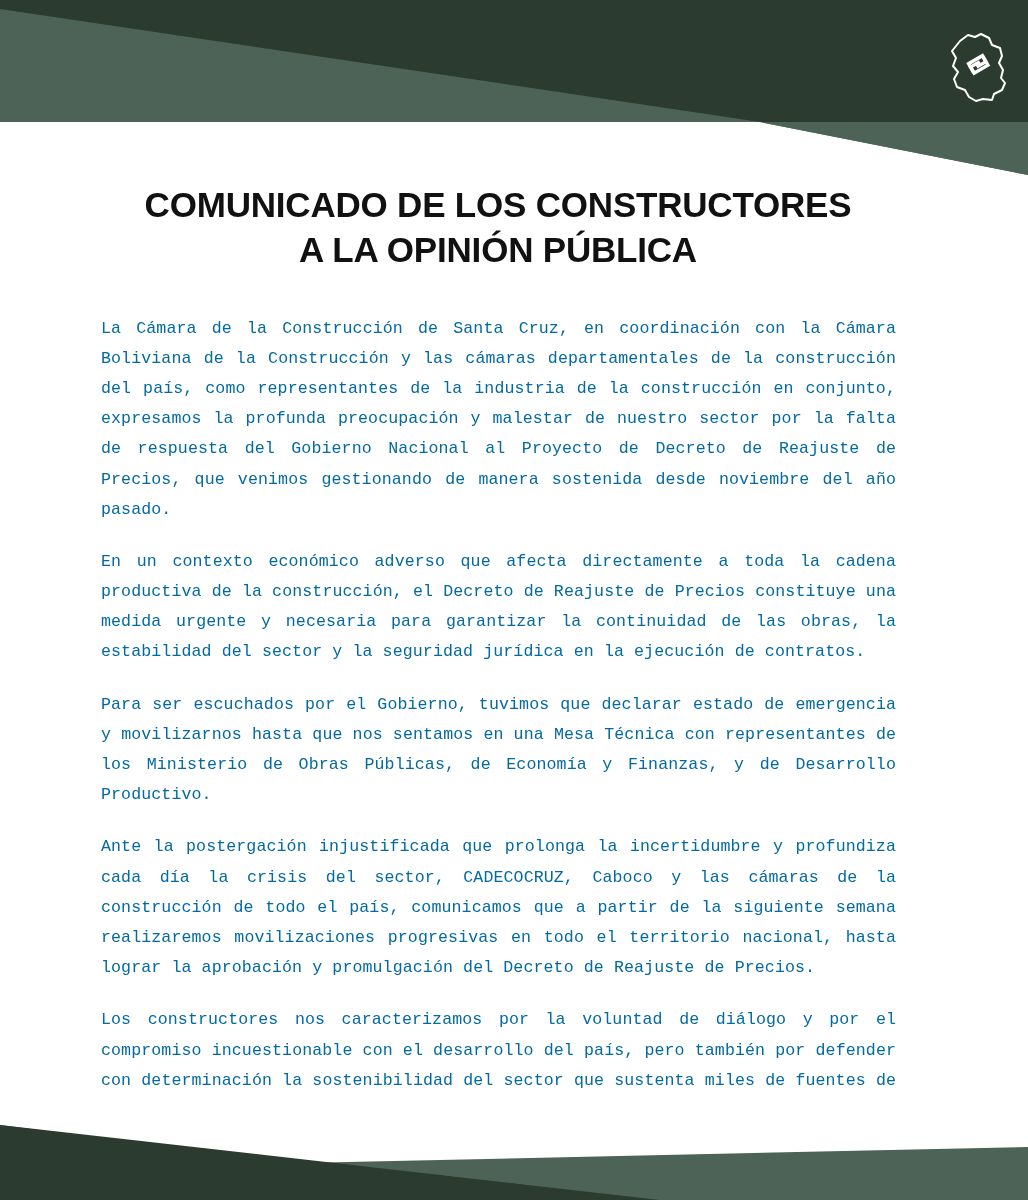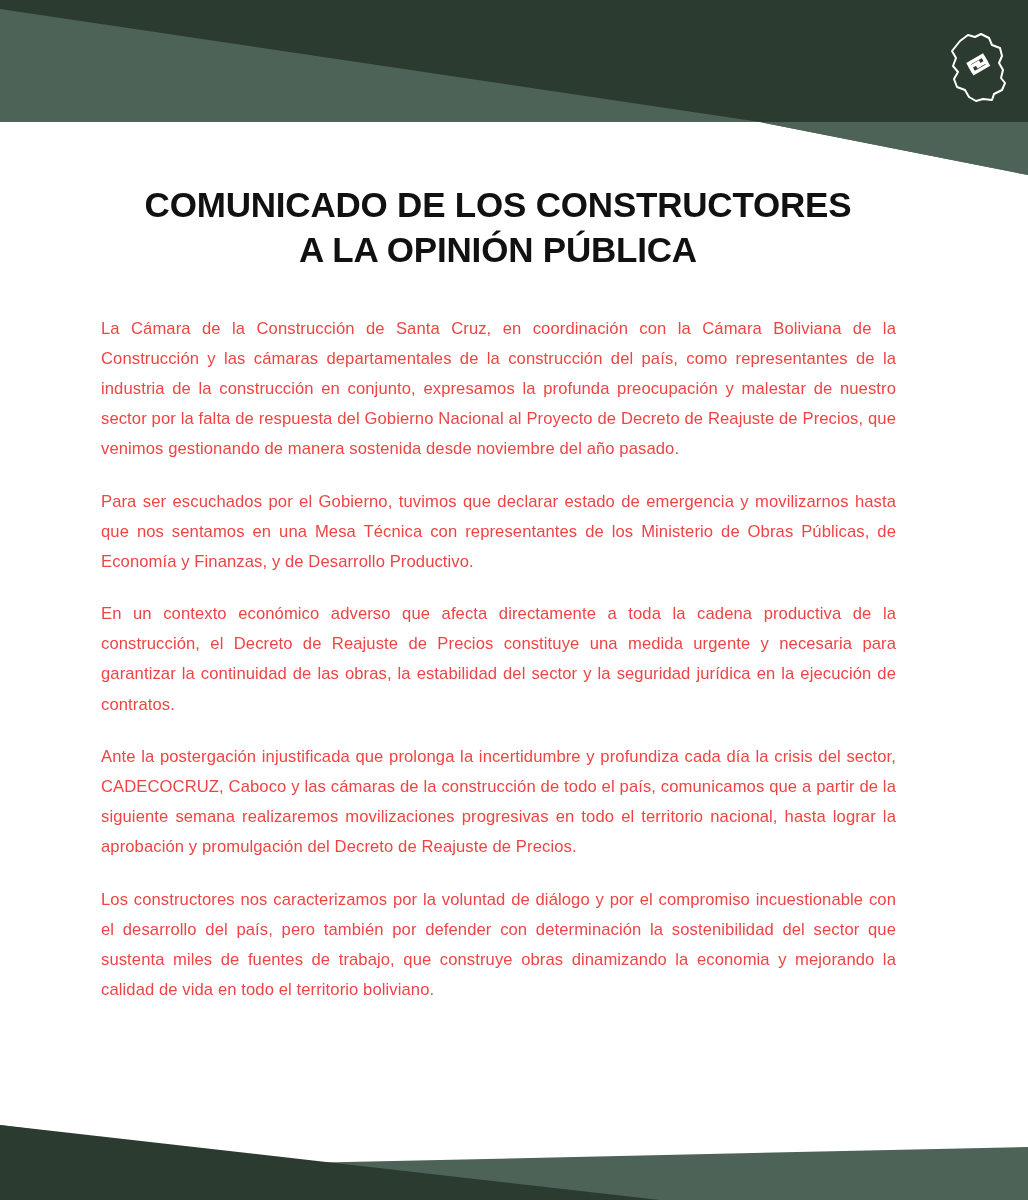--- a/index.html
+++ b/index.html
@@ -104,23 +104,23 @@
     white-space: pre-line;
   }
 
   .body-copy {
     margin: 0;
     padding: 41px 100px 0 101px;
   }
 
   .para {
     text-align: justify;
-    font-family: Liberation Sans, sans-serif;
+    font-family: Liberation Mono, monospace;
     font-size: 16.6px;
-    color: #ef4444;
+    color: #0369a1;
     line-height: 1.82;
     margin: 0 0 22px 0;
     letter-spacing: 0.1px;
   }
   .para:last-child {
     margin-bottom: 18px;
   }
 
   .signoff {
     text-align: right;
@@ -175,22 +175,22 @@
     </div>
   </div>
 
   <div class="content">
 
     <h1 class="title">COMUNICADO DE LOS CONSTRUCTORES
 A LA OPINIÓN PÚBLICA</h1>
 
     <div class="body-copy">
       <p class="para">La Cámara de la Construcción de Santa Cruz, en coordinación con la Cámara Boliviana de la Construcción y las cámaras departamentales de la construcción del país, como representantes de la industria de la construcción en conjunto, expresamos la profunda preocupación y malestar de nuestro sector por la falta de respuesta del Gobierno Nacional al Proyecto de Decreto de Reajuste de Precios, que venimos gestionando de manera sostenida desde noviembre del año pasado.</p>
+      <p class="para">En un contexto económico adverso que afecta directamente a toda la cadena productiva de la construcción, el Decreto de Reajuste de Precios constituye una medida urgente y necesaria para garantizar la continuidad de las obras, la estabilidad del sector y la seguridad jurídica en la ejecución de contratos.</p>
       <p class="para">Para ser escuchados por el Gobierno, tuvimos que declarar estado de emergencia y movilizarnos hasta que nos sentamos en una Mesa Técnica con representantes de los Ministerio de Obras Públicas, de Economía y Finanzas, y de Desarrollo Productivo.</p>
-      <p class="para">En un contexto económico adverso que afecta directamente a toda la cadena productiva de la construcción, el Decreto de Reajuste de Precios constituye una medida urgente y necesaria para garantizar la continuidad de las obras, la estabilidad del sector y la seguridad jurídica en la ejecución de contratos.</p>
       <p class="para">Ante la postergación injustificada que prolonga la incertidumbre y profundiza cada día la crisis del sector, CADECOCRUZ, Caboco y las cámaras de la construcción de todo el país, comunicamos que a partir de la siguiente semana realizaremos movilizaciones progresivas en todo el territorio nacional, hasta lograr la aprobación y promulgación del Decreto de Reajuste de Precios.</p>
       <p class="para">Los constructores nos caracterizamos por la voluntad de diálogo y por el compromiso incuestionable con el desarrollo del país, pero también por defender con determinación la sostenibilidad del sector que sustenta miles de fuentes de trabajo, que construye obras dinamizando la economia y mejorando la calidad de vida en todo el territorio boliviano.</p>
     </div>
 
     <div class="signoff">Santa Cruz, 26 de marzo del 2026</div>
   </div>
 
   <div class="footer">
     <svg class="footer-svg" width="1028" height="110" viewBox="0 0 1028 110" aria-hidden="true">
 

